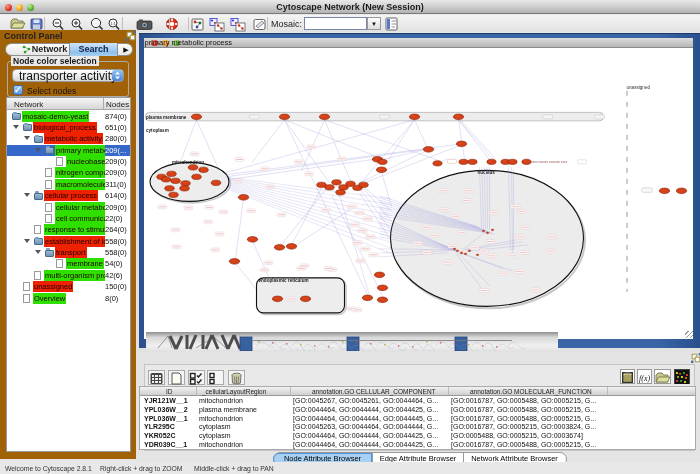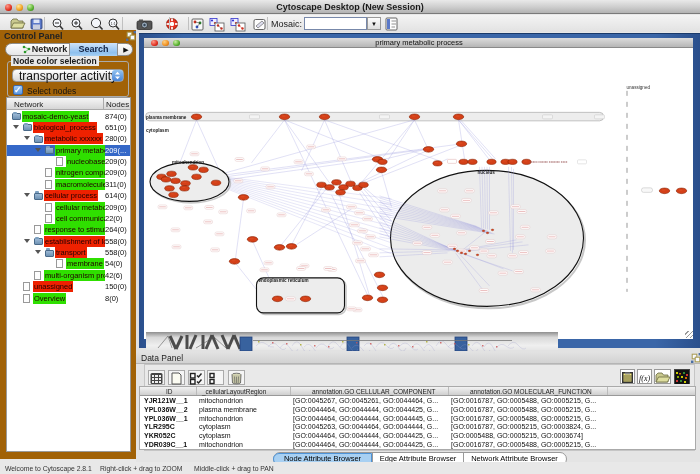--- a/index.html
+++ b/index.html
@@ -39,21 +39,21 @@
 .r{background:#ee2100}
 .selrow{background:#3568c8}
 .tri{position:absolute;top:3px;width:0;height:0;border-left:3.5px solid transparent;border-right:3.5px solid transparent;border-top:4.5px solid #555}
 .fold{position:absolute;top:2.5px;width:9px;height:7px;background:linear-gradient(#9cb8d4,#6e92b4);border:1px solid #4a6a8a;border-radius:1px}
 .fold:before{content:"";position:absolute;left:0px;top:-2.2px;width:4px;height:2px;background:#7da0c0;border-radius:1px 1px 0 0}
 .file{position:absolute;top:1px;width:7px;height:9px;background:#fdfdfd;border:1px solid #999}
 
 #desktop{position:absolute;left:136px;top:33px;width:564px;height:319px;background:#e2e2e2}
 #frame{position:absolute;left:3.3px;top:0.4px;width:560.7px;height:314.6px;background:linear-gradient(90deg,#2a4f8c,#3a66a8 8%,#3a66a8 92%,#2a4f8c);border-top:1px solid #1a3a6a}
 #ftitle{position:absolute;left:5.2px;top:3.9px;width:549px;height:10px;background:linear-gradient(#dcdcdc,#b6b6b6);border-bottom:1px solid #8a8a8a}
-#ftitle .t{position:absolute;left:0;right:0;top:0;text-align:center;font-size:7.5px;color:#111;line-height:10px}
+#ftitle .t{position:absolute;left:0;right:0;top:0;text-align:left;font-size:7.5px;color:#111;line-height:10px}
 .ftl{position:absolute;top:1.7px;width:6.4px;height:6.4px;border-radius:50%}
 #fcontent{position:absolute;left:5.2px;top:14px;width:549px;height:290.7px;background:#fff;overflow:hidden}
 #grip{position:absolute;left:541px;top:283px;width:8px;height:7px;background:repeating-linear-gradient(135deg,#fdfdfd 0 2px,#999 2px 3px)}
 
 #strip{position:absolute;left:10px;top:298.5px;width:412px;height:18.5px;background:linear-gradient(#8f8f8f,#d9d9d9 30%,#efefef 75%,#e6e6e6)}
 
 #dpanel{position:absolute;left:136px;top:352px;width:564px;height:110px;background:#e4e4e4}
 #dphead{position:absolute;left:0;top:0;width:564px;height:12px;font-size:8.5px;color:#222;padding:1px 0 0 5px;background:linear-gradient(#e2e2e2,#d2d2d2);border-bottom:1px solid #b5b5b5}
 #dpbody{position:absolute;left:8px;top:12px;width:551px;height:87px;background:#e9e9e9;border:1px solid #c5c5c5}
 .dbtn{position:absolute;top:18px;width:17px;height:15px;background:#f5f5f5;border:1px solid #aaa}
@@ -74,21 +74,21 @@
 #seg3{left:190px;width:102px;border-left:1px solid #9a9a9a}
 
 #statusbar{position:absolute;left:0;top:462px;width:700px;height:12px;background:#e8e8e8;font-size:6.8px;color:#333}
 #statusbar span{position:absolute;top:2.5px}
 </style></head>
 <body>
 <div id="titlebar">
   <div class="tl" style="left:5px;background:radial-gradient(circle at 35% 30%,#ff9a8a,#e03020 60%,#a01000)"></div>
   <div class="tl" style="left:16px;background:radial-gradient(circle at 35% 30%,#ffe9a0,#f0a020 60%,#b06000)"></div>
   <div class="tl" style="left:27px;background:radial-gradient(circle at 35% 30%,#c8f0a0,#58b030 60%,#207000)"></div>
-  <div class="title">Cytoscape Desktop (New Session)</div>
+  <div class="title">Cytoscape Network (New Session)</div>
 </div>
 <div id="toolbar"></div>
 <svg class="abs" style="left:10px;top:16px" width="390" height="16" viewBox="0 0 390 16">
 
     <path d="M1 12 L1 5 L3 3 L7 3 L8.5 5 L13 5 L13 12 Z" fill="#c9c98f" stroke="#6a6a40" stroke-width="0.8"></path>
     <path d="M1 12 L3.5 7 L15 7 L12.5 12 Z" fill="#dede9f" stroke="#6a6a40" stroke-width="0.8"></path>
 
     <rect x="21" y="3" width="11" height="10" rx="1" fill="#5b79c9" stroke="#2a3a70" stroke-width="0.8"></rect>
     <rect x="23.5" y="3.5" width="6" height="3.5" fill="#dce4f5"></rect>
     <rect x="23" y="8.5" width="7" height="4.5" fill="#c8cede"></rect>
@@ -211,21 +211,21 @@
         </div>
         <div class="trow" style="top:23.880000000000003px">
           <span class="tri" style="left:6px"></span>
           <span class="fold" style="left:16px"></span>
           <span class="lbl r" style="left:26px;max-width:72px">biological_process</span>
           <span class="cnt" style="">651(0)</span>
         </div>
         <div class="trow" style="top:35.260000000000005px">
           <span class="tri" style="left:17px"></span>
           <span class="fold" style="left:27px"></span>
-          <span class="lbl r" style="left:37px;max-width:61px">metabolic xxxxxx</span>
+          <span class="lbl r" style="left:37px;max-width:61px">metabolic activity</span>
           <span class="cnt" style="">280(0)</span>
         </div>
         <div class="trow selrow" style="top:46.64px">
           <span class="tri" style="left:28px"></span>
           <span class="fold" style="left:38px"></span>
           <span class="lbl g" style="left:48px;max-width:50px">primary metabo</span>
           <span class="cnt" style="color:#fff">209(...</span>
         </div>
         <div class="trow" style="top:58.02px">
           <span class="file" style="left:49px"></span>
@@ -727,21 +727,20 @@
         <rect x="266" y="14" width="1.5" height="1.5" fill="#c55" opacity="0.8"></rect>
         <rect x="280" y="9" width="1.5" height="1.5" fill="#aa2" opacity="0.8"></rect>
         <rect x="294" y="10" width="1.5" height="1.5" fill="#c55" opacity="0.8"></rect>
         <rect x="308" y="11" width="1.5" height="1.5" fill="#c55" opacity="0.8"></rect>
         <rect x="322" y="12" width="1.5" height="1.5" fill="#aa2" opacity="0.8"></rect>
         <rect x="336" y="13" width="1.5" height="1.5" fill="#c55" opacity="0.8"></rect>
         <rect x="350" y="14" width="1.5" height="1.5" fill="#c55" opacity="0.8"></rect>
       </svg></div>
 </div>
 <div id="dpanel">
-  <div id="dphead">Data Panel</div>
     <svg class="abs" style="left:555px;top:1px" width="10" height="10" viewBox="0 0 10 10">
       <rect x="1.2" y="1.2" width="4.6" height="4.6" fill="#f8faff" stroke="#a89a50" stroke-width="1"></rect>
       <rect x="4.2" y="4.2" width="4.6" height="4.6" fill="#f8faff" stroke="#a89a50" stroke-width="1"></rect>
       <rect x="0" y="7.6" width="2.4" height="2.4" fill="#4a6fa5"></rect>
       <rect x="7.6" y="0" width="2.4" height="2.4" fill="#4a6fa5"></rect>
     </svg>
   <div id="dpbody"></div>
   <div id="dbtns">
       <div class="dbtn" style="left:11.5px"><svg width="15" height="13" viewBox="0 0 15 13">
           <rect x="1.5" y="1" width="12" height="11" rx="1.5" fill="#444"></rect>

